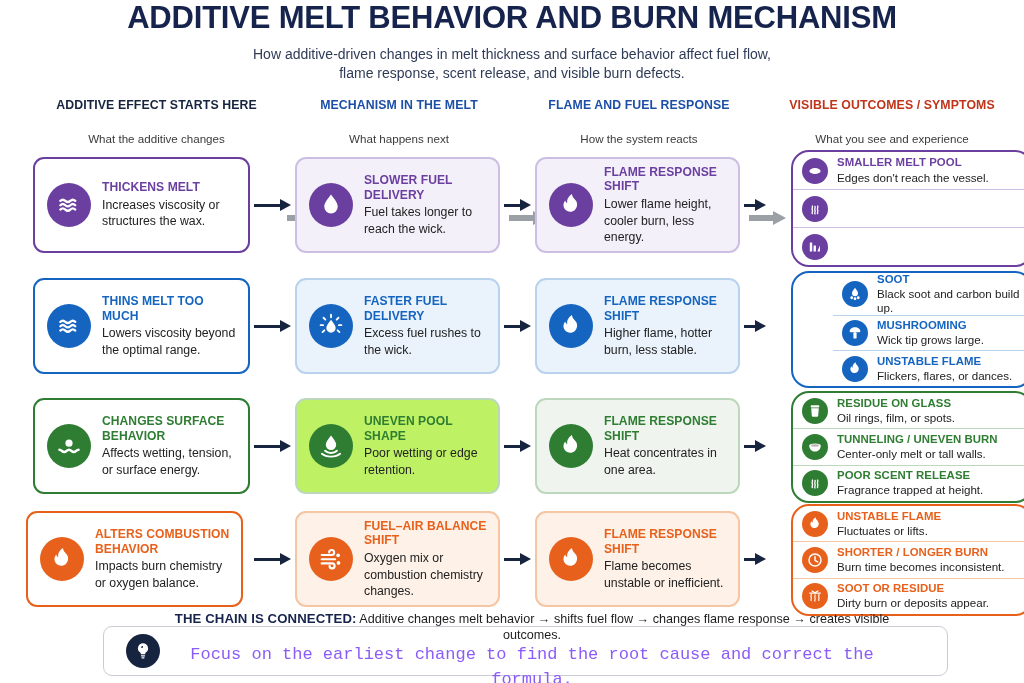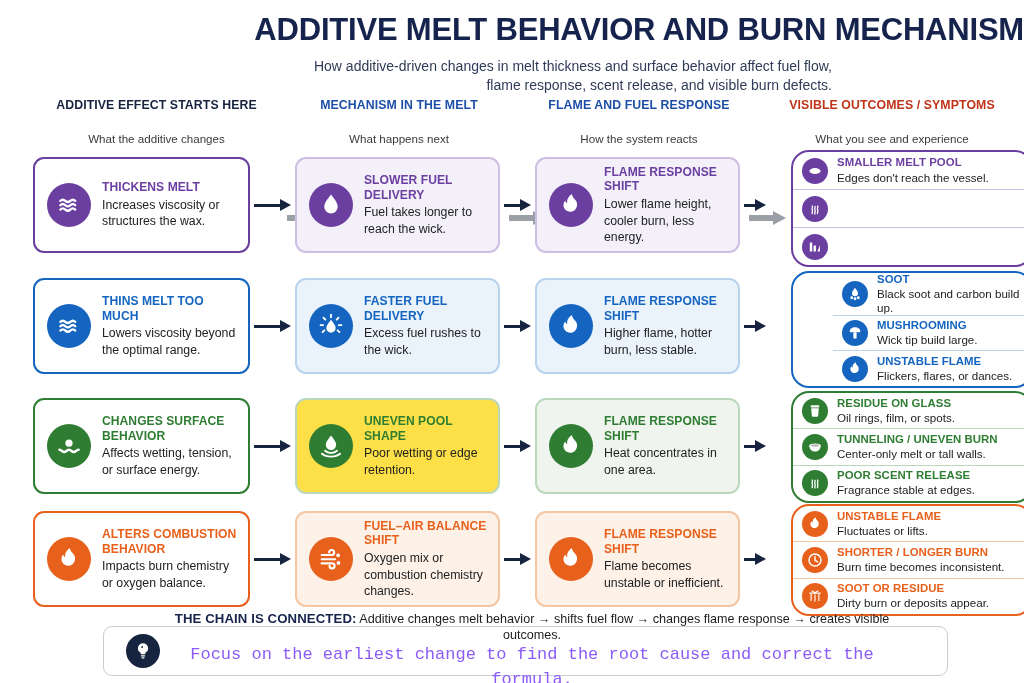--- a/index.html
+++ b/index.html
@@ -9,21 +9,21 @@
   }
   body {
     width: 1024px; height: 683px;
     font-family: "Liberation Sans", sans-serif;
     color: #1d1d1d;
     overflow: hidden;
     position: relative;
   }
 
   
-  .hdr { text-align: right; padding-top: 12px; }
+  .hdr { text-align: center; padding-top: 0; }
   .hdr h1 {
     margin: 0;
     font-size: 31px;
     letter-spacing: -0.2px;
     font-weight: 700;
     color: #16244d;
     font-family: "Liberation Sans", sans-serif;
     text-transform: uppercase;
   }
   .hdr .sub {
@@ -397,21 +397,21 @@
           <div class="oic">
             <div class="badge sm" style="background:#1565c0">
               <svg width="16" height="16" viewBox="0 0 24 24">
                 <path fill="#fff" d="M12 3.4c4.5 0 8 2.8 8 6.1 0 .9-.6 1.4-1.5 1.4H5.5C4.6 10.9 4 10.4 4 9.5c0-3.3 3.5-6.1 8-6.1z"></path>
                 <rect x="9.6" y="11" width="4.8" height="9.4" rx="1.4" fill="#fff"></rect>
               </svg>
             </div>
           </div>
           <div class="otxt">
             <div class="ot" style="color:#1565c0">MUSHROOMING</div>
-            <div class="od">Wick tip build large.</div>
+            <div class="od">Wick tip grows large.</div>
           </div>
         </div>
         <div class="outrow" style="border-top-color:#b9d3ed">
           <div class="oic">
             <div class="badge sm" style="background:#1565c0">
               <svg width="16" height="16" viewBox="0 0 24 24">
                 <path fill="#fff" d="M12.8 1.8c.4 3 2.1 4 3.6 6.1 1.9 2.6 1.6 6.4-.8 8.6-2.6 2.4-7 2.2-9.2-.6-2-2.5-1.6-5.9.3-8 .2 1.2.9 2 1.8 2.3-.6-3 .9-6.3 4.3-8.4z"></path>
                 <path fill="rgba(255,255,255,0)" d="M0 0h0"></path>
                 <path fill="rgba(0,0,0,0)" d="M0 0"></path>
               </svg>
@@ -432,21 +432,21 @@
               <circle cx="12" cy="9.4" r="3.3" fill="#fff"></circle>
               <path d="M3.2 15.4c2.2 0 2.2 2.2 4.4 2.2s2.2-2.2 4.4-2.2 2.2 2.2 4.4 2.2 2.2-2.2 4.4-2.2" fill="none" stroke="#fff" stroke-width="2.3" stroke-linecap="round"></path>
             </svg>
           </div>
         </div>
         <div class="txt">
           <div class="t" style="color:#2f7d32">CHANGES SURFACE BEHAVIOR</div>
           <div class="d">Affects wetting, tension, or surface energy.</div>
         </div>
       </div>
-      <div class="card" style="left: 295px; top: 398px; width: 205px; height: 96px; background: #fde047; border-color: rgb(188, 216, 188);">
+      <div class="card" style="left: 295px; top: 398px; width: 205px; height: 96px; background: #bef264; border-color: rgb(188, 216, 188);">
         <div class="ic">
           <div class="badge" style="background:#2f7d32">
             <svg width="26" height="26" viewBox="0 0 24 24">
               <path fill="#fff" d="M12 2.4c2.9 3.9 4.8 6.2 4.8 8.5A4.8 4.8 0 0 1 12 15.7a4.8 4.8 0 0 1-4.8-4.8c0-2.3 1.9-4.6 4.8-8.5z"></path>
               <g fill="none" stroke="#fff" stroke-width="1.8" stroke-linecap="round">
                 <path d="M6.6 16.4c1.1 1.2 3.1 2 5.4 2s4.3-.8 5.4-2"></path>
                 <path d="M3.6 19.2c1.8 1.6 5 2.6 8.4 2.6s6.6-1 8.4-2.6"></path>
               </g>
             </svg>
           </div>
@@ -520,27 +520,27 @@
                 <g fill="none" stroke="#fff" stroke-width="2" stroke-linecap="round">
                   <path d="M8 19c-1.6-2.2 1.6-3.6 0-5.8-1.5-2.1 1.2-3.4 0-5.6"></path>
                   <path d="M12 19.4c-1.6-2.2 1.6-3.6 0-5.8-1.5-2.1 1.2-3.4 0-5.6"></path>
                   <path d="M16 19c-1.6-2.2 1.6-3.6 0-5.8-1.5-2.1 1.2-3.4 0-5.6"></path>
                 </g>
               </svg>
             </div>
           </div>
           <div class="otxt">
             <div class="ot" style="color:#2f7d32">POOR SCENT RELEASE</div>
-            <div class="od">Fragrance stable at edges.</div>
+            <div class="od">Fragrance trapped at height.</div>
           </div>
         </div>
       </div>
     </div>
     <div class="row" style="top: 0px;">
-      <div class="card" style="left: 33px; top: 511px; width: 217px; height: 96px; background: rgb(255, 255, 255); border-color: rgb(232, 97, 28);">
+      <div class="card" style="left: 26px; top: 511px; width: 217px; height: 96px; background: rgb(255, 255, 255); border-color: rgb(232, 97, 28);">
         <div class="ic">
           <div class="badge" style="background:#e8611c">
             <svg width="26" height="26" viewBox="0 0 24 24">
               <path fill="#fff" d="M12.8 1.8c.4 3 2.1 4 3.6 6.1 1.9 2.6 1.6 6.4-.8 8.6-2.6 2.4-7 2.2-9.2-.6-2-2.5-1.6-5.9.3-8 .2 1.2.9 2 1.8 2.3-.6-3 .9-6.3 4.3-8.4z"></path>
               <path fill="rgba(255,255,255,0)" d="M0 0h0"></path>
               <path fill="rgba(0,0,0,0)" d="M0 0"></path>
             </svg>
           </div>
         </div>
         <div class="txt">

